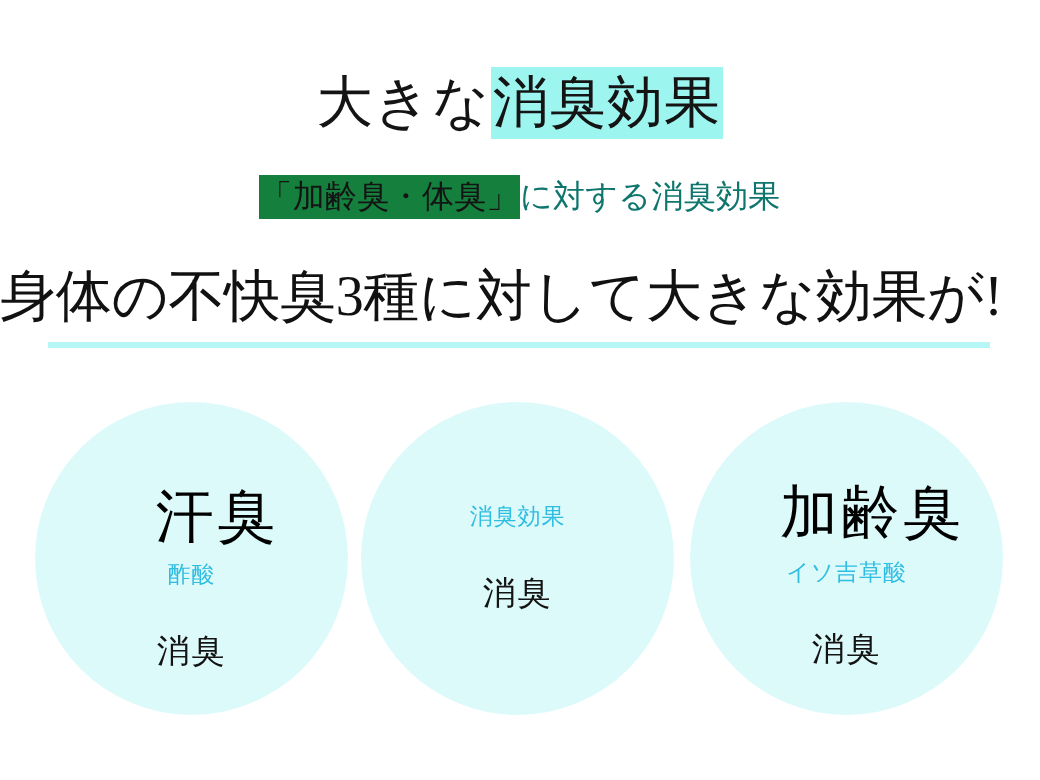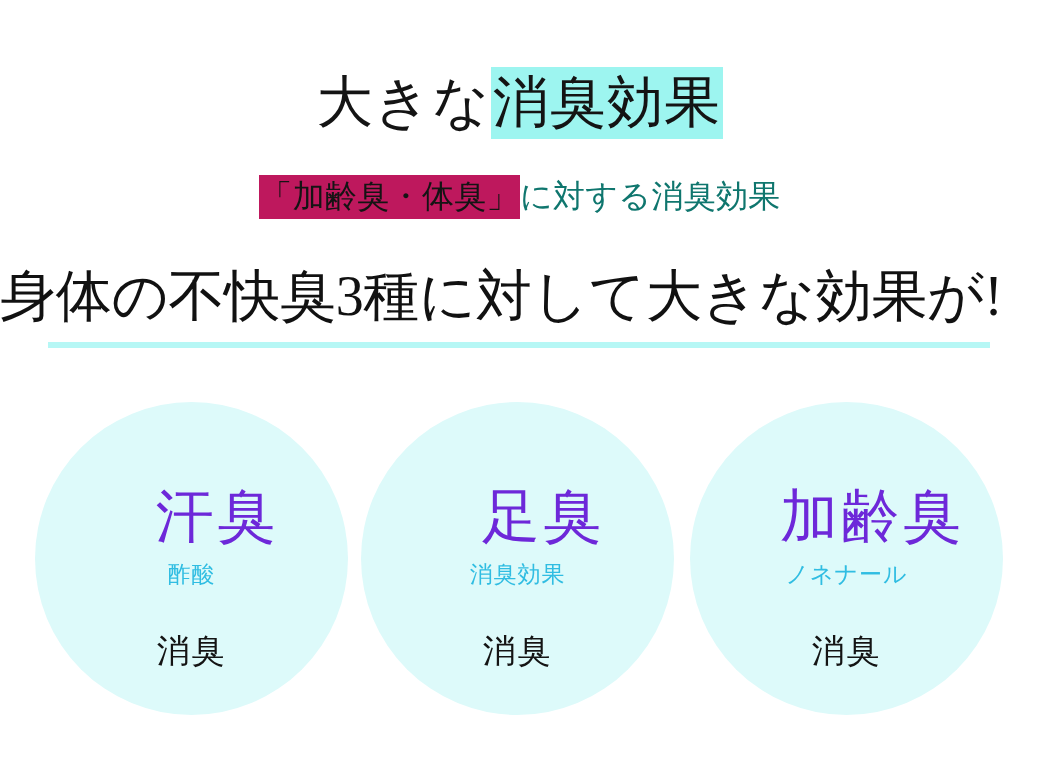--- a/index.html
+++ b/index.html
@@ -53,21 +53,21 @@
     left: 0;
     top: 180px;
     width: 1040px;
     text-align: center;
     line-height: 1.0;
     white-space: nowrap;
   }
   .subtitle-hl {
     font-size: 32px;
     color: #141414;
-    background: #be185d;
+    background: #15803d;
     padding: 3px 1px 5px 1px;
     letter-spacing: 0.01em;
   }
   .subtitle-plain {
     font-size: 32px;
     color: #0f766e;
     letter-spacing: 0.01em;
   }
 
   
@@ -106,39 +106,39 @@
     position: absolute;
     top: 0;
     width: 313px;
     height: 313px;
     border-radius: 50%;
     background: #ddfafa;
     box-sizing: border-box;
   }
   .circle-1 { left: 35px; }
   .circle-2 { left: 361px; }
-  .circle-3 { left: 690px; }
+  .circle-3 { left: 690px; font-family: Liberation Mono, monospace; }
 
   .circle-inner {
     position: absolute;
     left: 0;
     top: 0;
     width: 100%;
     height: 100%;
     display: flex;
     flex-direction: column;
     align-items: center;
     justify-content: flex-start;
     padding-top: 86px;
     box-sizing: border-box;
   }
   .odor-name {
     font-size: 58px;
     line-height: 1.0;
-    color: #6d28d9;
+    color: #000000;
     letter-spacing: 0.06em;
     text-indent: 0.06em;
     white-space: nowrap;
     margin-left: 48px;
   }
   .odor-compound {
     margin-top: 17px;
     font-size: 23px;
     line-height: 1.0;
     color: #30bde2;
@@ -177,28 +177,27 @@
     <div class="circle circle-1">
       <div class="circle-inner">
         <div class="odor-name">汗臭</div>
         <div class="odor-compound">酢酸</div>
         <div class="odor-effect">消臭</div>
       </div>
     </div>
 
     <div class="circle circle-2">
       <div class="circle-inner">
-        <div class="odor-name">足臭</div>
         <div class="odor-compound">消臭効果</div>
         <div class="odor-effect">消臭</div>
       </div>
     </div>
 
     <div class="circle circle-3">
       <div class="circle-inner">
         <div class="odor-name">加齢臭</div>
-        <div class="odor-compound">ノネナール</div>
+        <div class="odor-compound">イソ吉草酸</div>
         <div class="odor-effect">消臭</div>
       </div>
     </div>
 
   </div>
 </div>
 
 </body></html>

